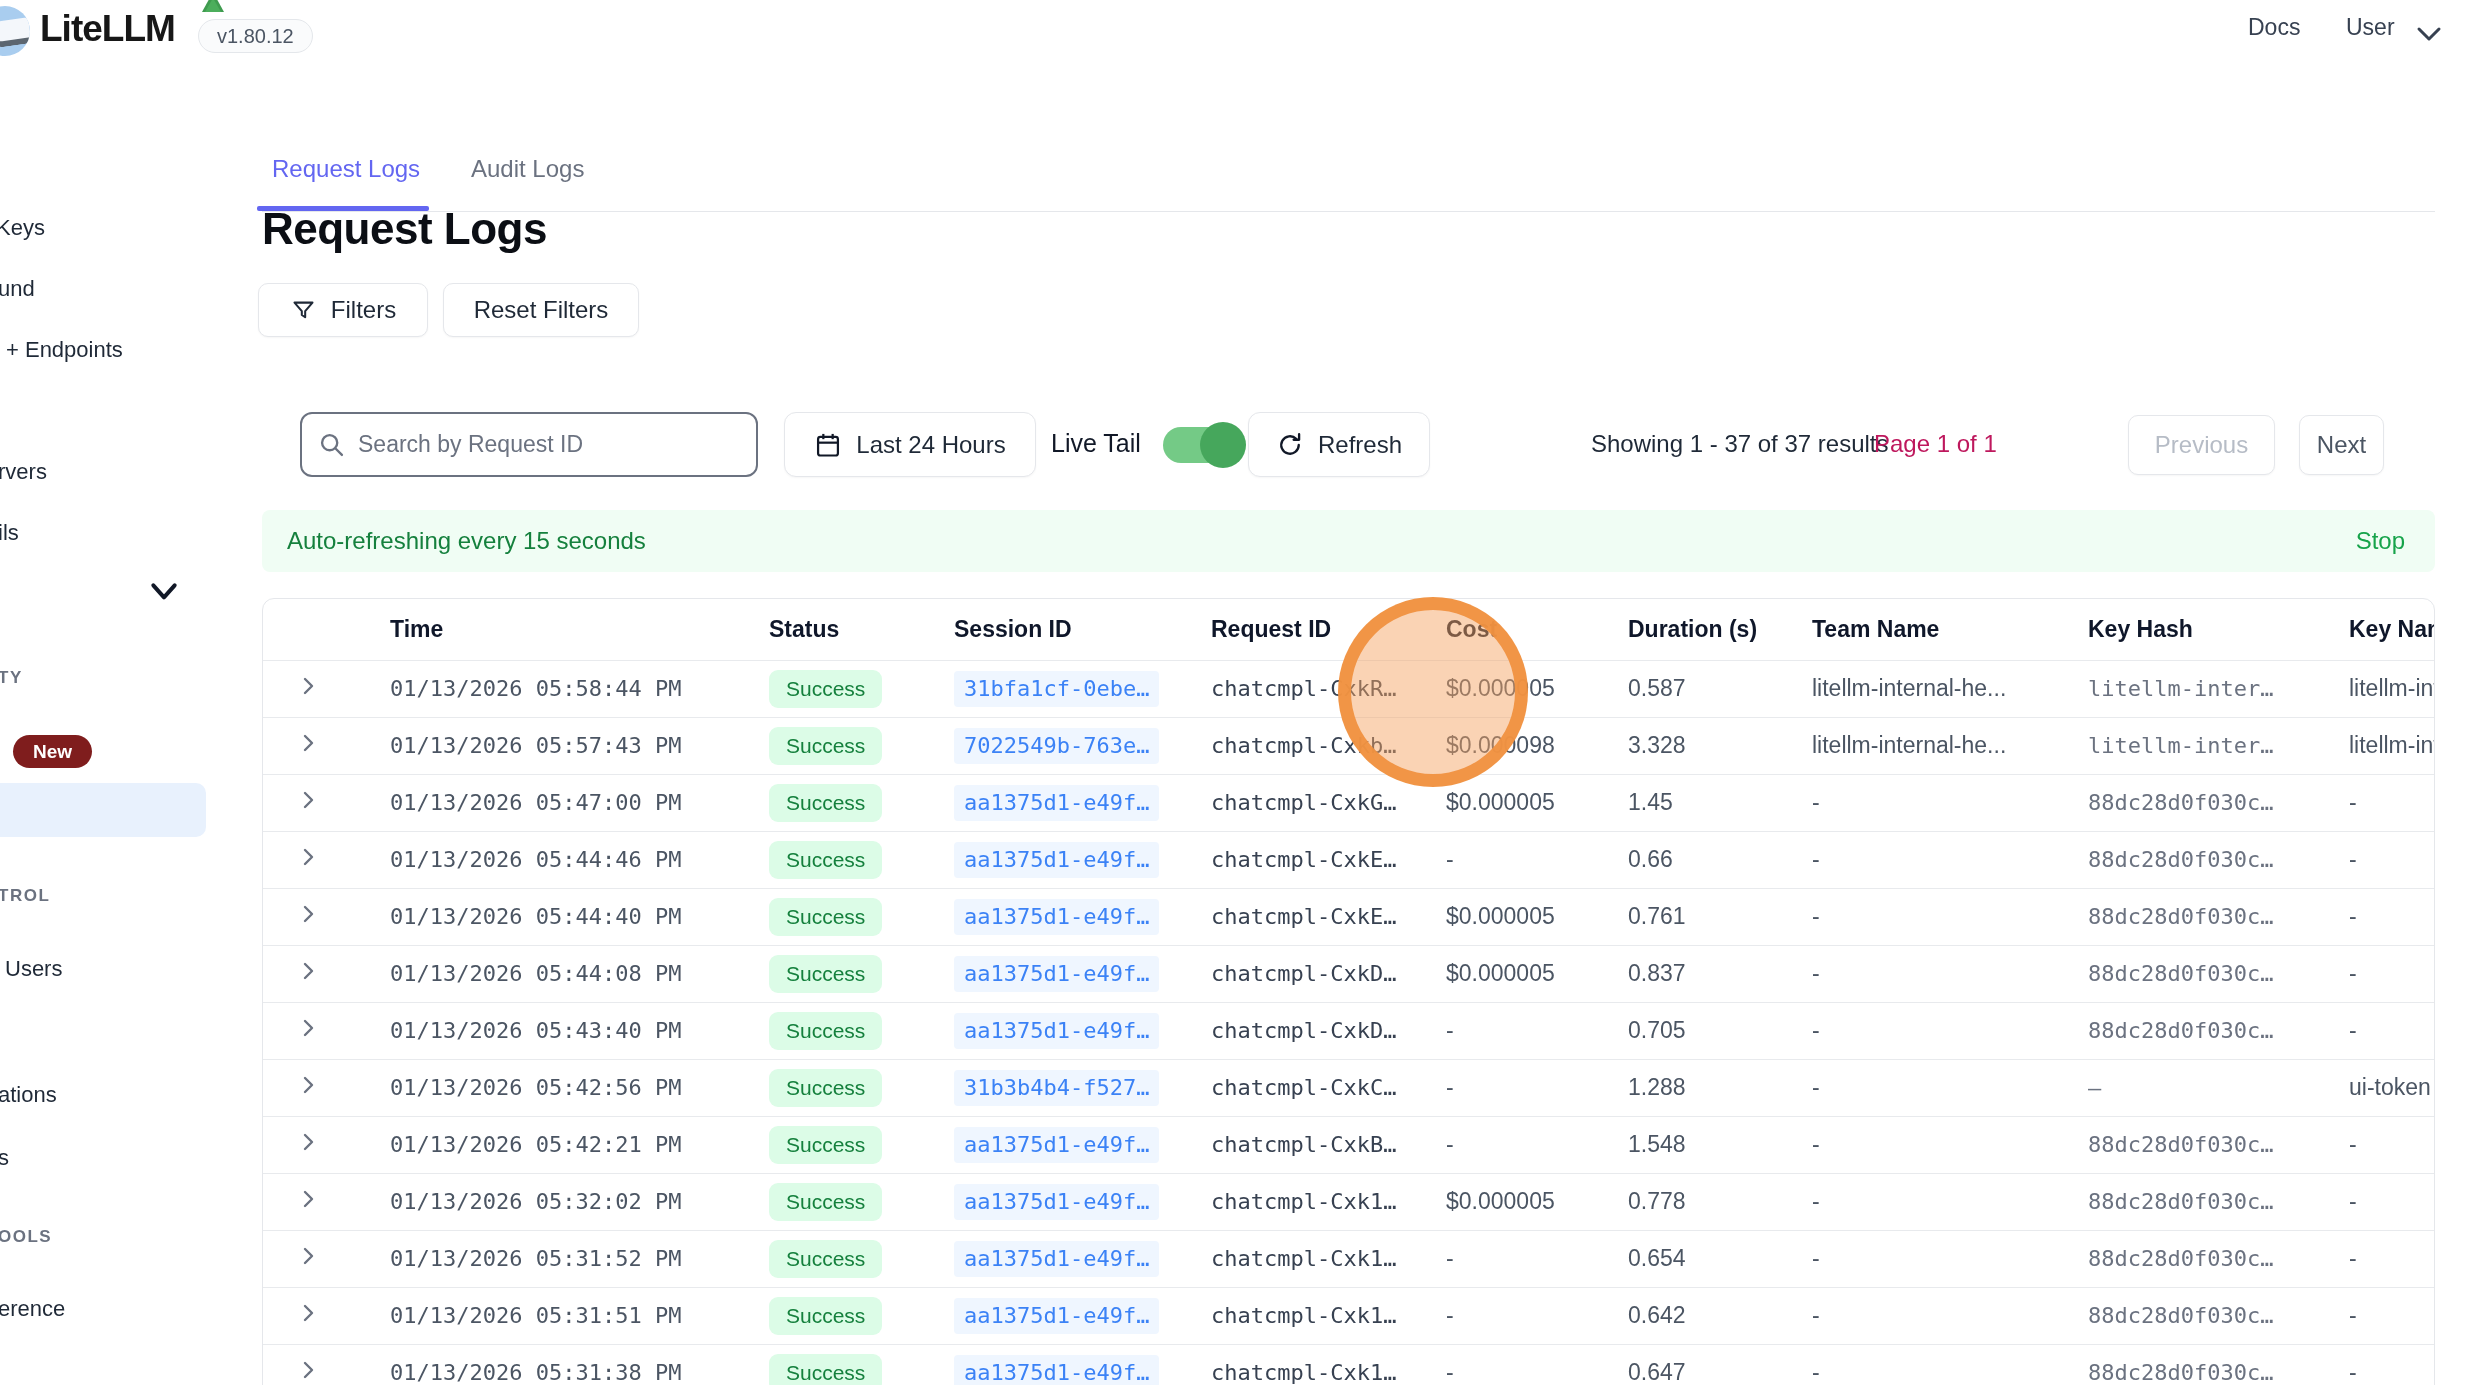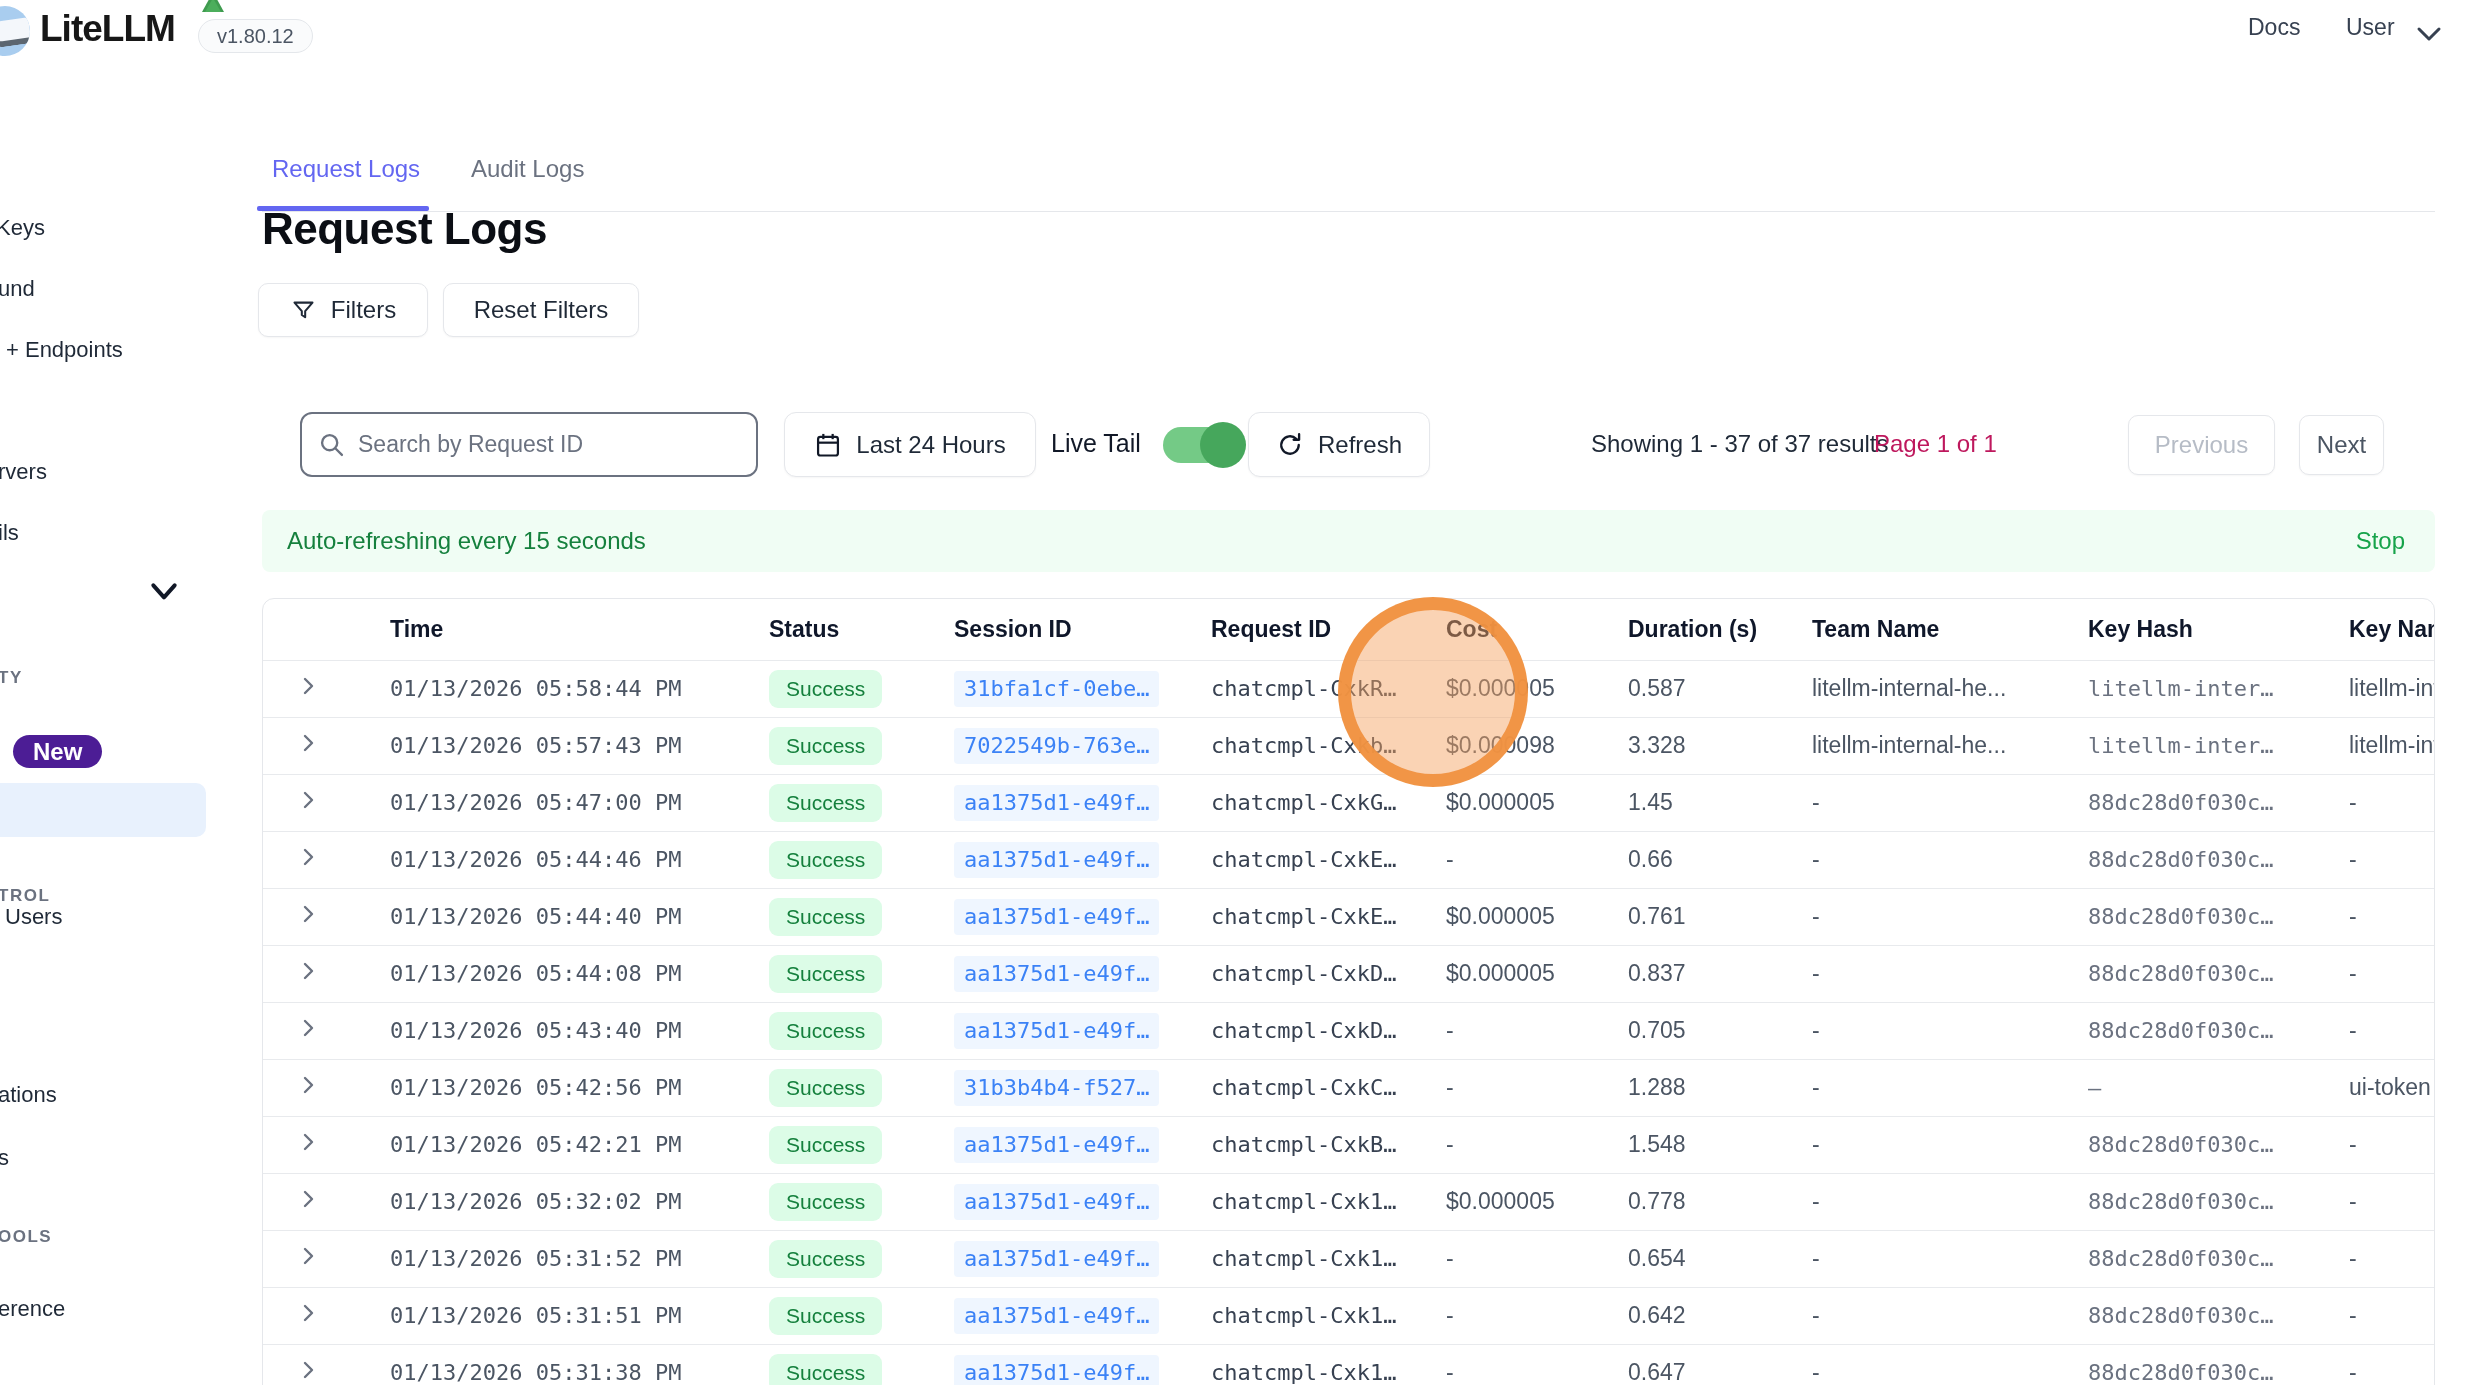--- a/index.html
+++ b/index.html
@@ -29,21 +29,21 @@
   .docs { left:2248px; }
   .user { left:2346px; }
   .user-chevron { left:2414px; top:24px; }
 
   
   #sidebar { left:0; top:58px; width:232px; height:1327px; overflow:hidden; }
   .side-item { position:absolute; font-size:22px; color:#1f2937; white-space:nowrap; cursor:pointer; }
   .side-section { position:absolute; font-size:17px; font-weight:700; letter-spacing:1.5px;
     color:#6b7280; white-space:nowrap; }
   .new-badge { position:absolute; left:13px; top:677px; height:33px; padding:0 20px;
-    background:#4c1d95; color:#fff; font-size:24px; font-weight:600;
+    background:#7f1d1d; color:#fff; font-size:19px; font-weight:600;
     border-radius:17px; display:flex; align-items:center; }
   .active-item { position:absolute; left:-24px; top:725px; width:230px; height:54px;
     background:#e8f1fd; border-radius:10px; }
   .side-chevron { position:absolute; left:148px; top:523px; }
 
   
   .tabs-bar { left:262px; top:155px; width:2173px; height:57px; border-bottom:1px solid #e5e7eb; }
   .tab { position:absolute; top:0; font-size:24px; cursor:pointer; }
   .tab-active { left:10px; color:#6366f1; font-weight:500; }
   .tab-underline { position:absolute; left:-5px; top:51px; width:172px; height:5px;
@@ -139,21 +139,21 @@
     <div class="side-item" style="left:-2px; top:462px;">ils</div>
     <div class="side-chevron">
       <svg width="32" height="22" viewBox="0 0 24 16">
           <polyline points="4 3 12 12 20 3" fill="none" stroke="#111827" stroke-width="3" stroke-linecap="round" stroke-linejoin="round"></polyline>
         </svg>
     </div>
     <div class="side-section" style="left:-2px; top:610px;">TY</div>
     <div class="new-badge">New</div>
     <div class="active-item"></div>
     <div class="side-section" style="left:-2px; top:828px;">TROL</div>
-    <div class="side-item" style="left:5px; top:846px;">Users</div>
+    <div class="side-item" style="left:5px; top:898px;">Users</div>
     <div class="side-item" style="left:-2px; top:1024px;">ations</div>
     <div class="side-item" style="left:-2px; top:1087px;">s</div>
     <div class="side-section" style="left:-2px; top:1169px;">OOLS</div>
     <div class="side-item" style="left:-2px; top:1238px;">erence</div>
   </div>
 
   <div class="abs tabs-bar">
     <div class="tab tab-active">Request Logs</div>
     <div class="tab-underline"></div>
     <div class="tab tab-inactive">Audit Logs</div>

